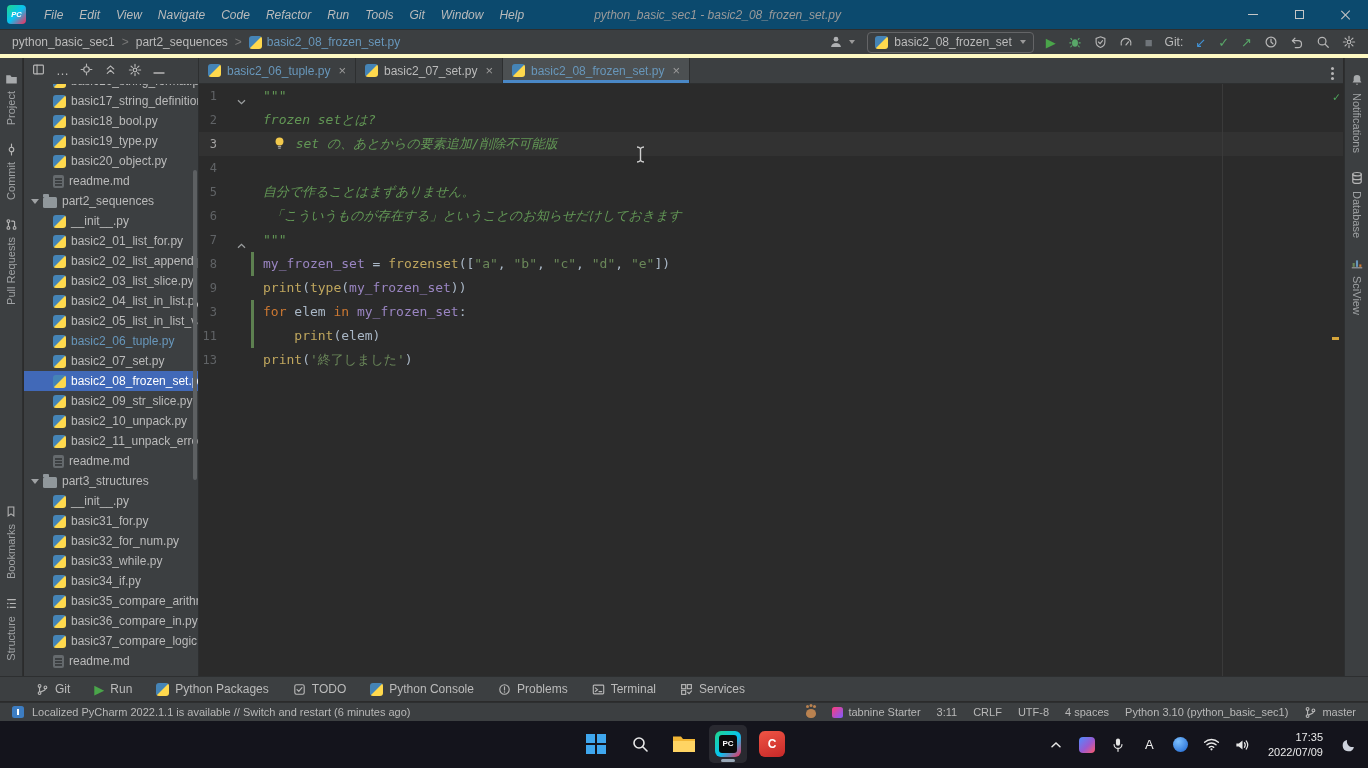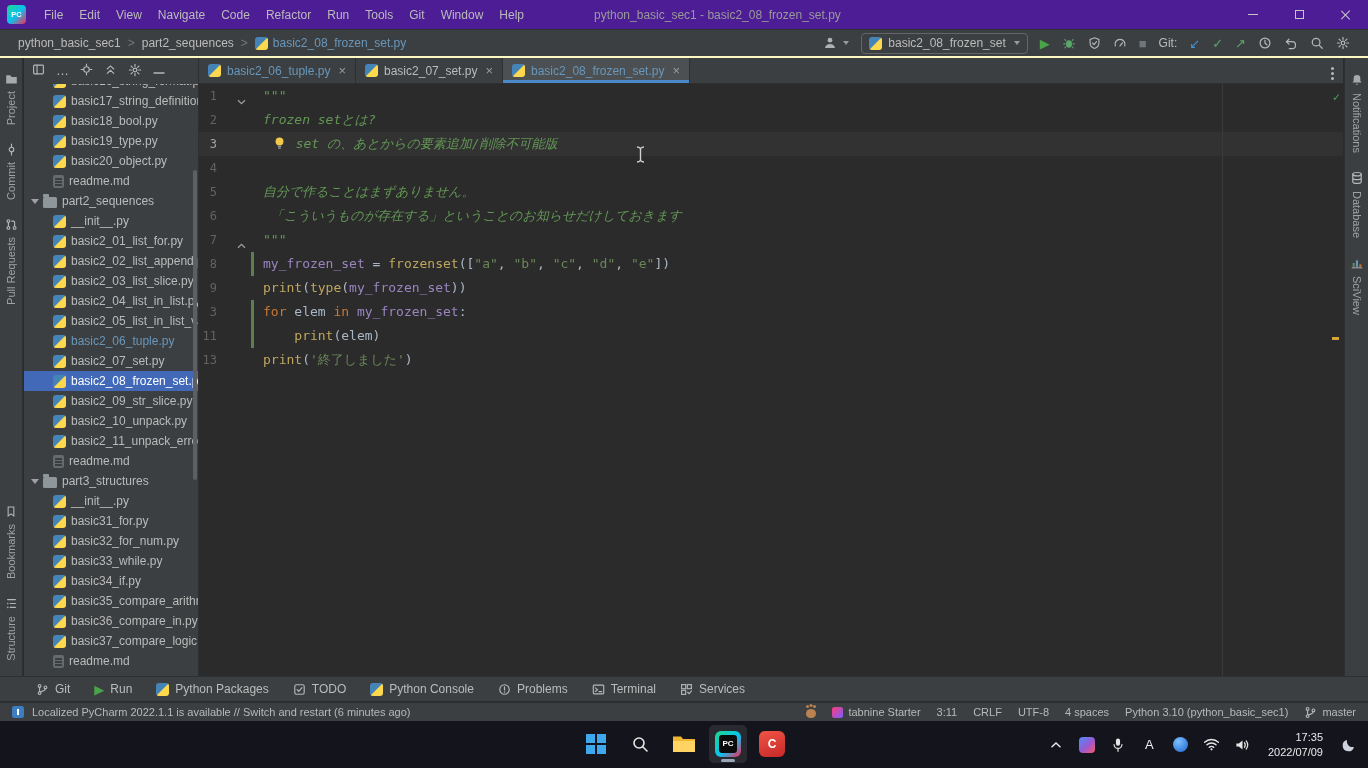--- a/index.html
+++ b/index.html
@@ -2,35 +2,35 @@
 <html><head>
 <meta charset="utf-8">
 <style>
   *{margin:0;padding:0;box-sizing:border-box;}
   html,body{width:1368px;height:768px;overflow:hidden;background:#2b2b2b;font-family:"Liberation Sans","DejaVu Sans",sans-serif;}
   .screen{position:relative;width:1368px;height:768px;font-size:12px;color:#bbbbbb;}
   .icon{display:inline-flex;align-items:center;justify-content:center;flex:none;line-height:1;}
   .uni{font-size:13px;}
 
   
-  .titlebar{position:absolute;top:0;left:0;right:0;height:30px;background:#4c1d95;border-bottom:1px solid #2d2f30;display:flex;align-items:center;}
+  .titlebar{position:absolute;top:0;left:0;right:0;height:30px;background:#0c4a6e;border-bottom:1px solid #2d2f30;display:flex;align-items:center;font-style:italic;}
   .logo{width:19px;height:19px;margin:0 10px 0 7px;border-radius:4px;background:linear-gradient(135deg,#21d789 0%,#07c3f2 50%,#fe2857 100%);color:#fff;font-size:7.5px;font-weight:bold;display:flex;align-items:center;justify-content:center;flex:none;}
   .menubar{display:flex;}
   .menu-item{padding:16px 8px;line-height:30px;color:#bbb;text-align:right;}
   .win-title{margin-left:34px;color:#9a9a9a;white-space:nowrap;padding-left:28px;}
   .win-controls{margin-left:auto;display:flex;height:30px;}
   .wc{width:46px;display:flex;align-items:center;justify-content:center;}
   .sh-min{width:10px;height:1px;background:#c6c6c6;display:inline-block;}
   .sh-max{width:9px;height:9px;border:1px solid #c6c6c6;display:inline-block;}
   .sh-x{position:relative;width:12px;height:12px;display:inline-block;}
   .sh-x::before,.sh-x::after{content:'';position:absolute;left:5.5px;top:0;width:1.4px;height:12px;background:#c6c6c6;}
   .sh-x::before{transform:rotate(45deg);} .sh-x::after{transform:rotate(-45deg);}
 
   
-  .navbar{position:absolute;top:30px;left:0;right:0;height:28px;background:#3c3f41;border-bottom:2px solid #fef9c3;display:flex;align-items:center;padding:0 18px;}
+  .navbar{position:absolute;top:30px;left:0;right:0;height:28px;background:#3c3f41;border-bottom:4px solid #fef9c3;display:flex;align-items:center;padding:0 12px;}
   .breadcrumbs{display:flex;align-items:center;gap:7px;}
   .bc-item{display:flex;align-items:center;gap:5px;color:#bbb;}
   .bc-label.modified{color:#6897bb;}
   .bc-sep{color:#777;}
   .nav-right{margin-left:auto;display:flex;align-items:center;gap:12px;}
   .nav-btn{display:inline-flex;align-items:center;gap:4px;}
   .run-config{border:1px solid #646567;border-radius:4px;height:21px;padding:0 7px;min-width:150px;display:inline-flex;align-items:center;gap:6px;}
   .rc-label{color:#bbb;white-space:nowrap;}
   .mini-arrow{width:0;height:0;border-left:3.5px solid transparent;border-right:3.5px solid transparent;border-top:4px solid #9a9a9a;margin-left:2px;}
   .git-label{color:#bbb;}

